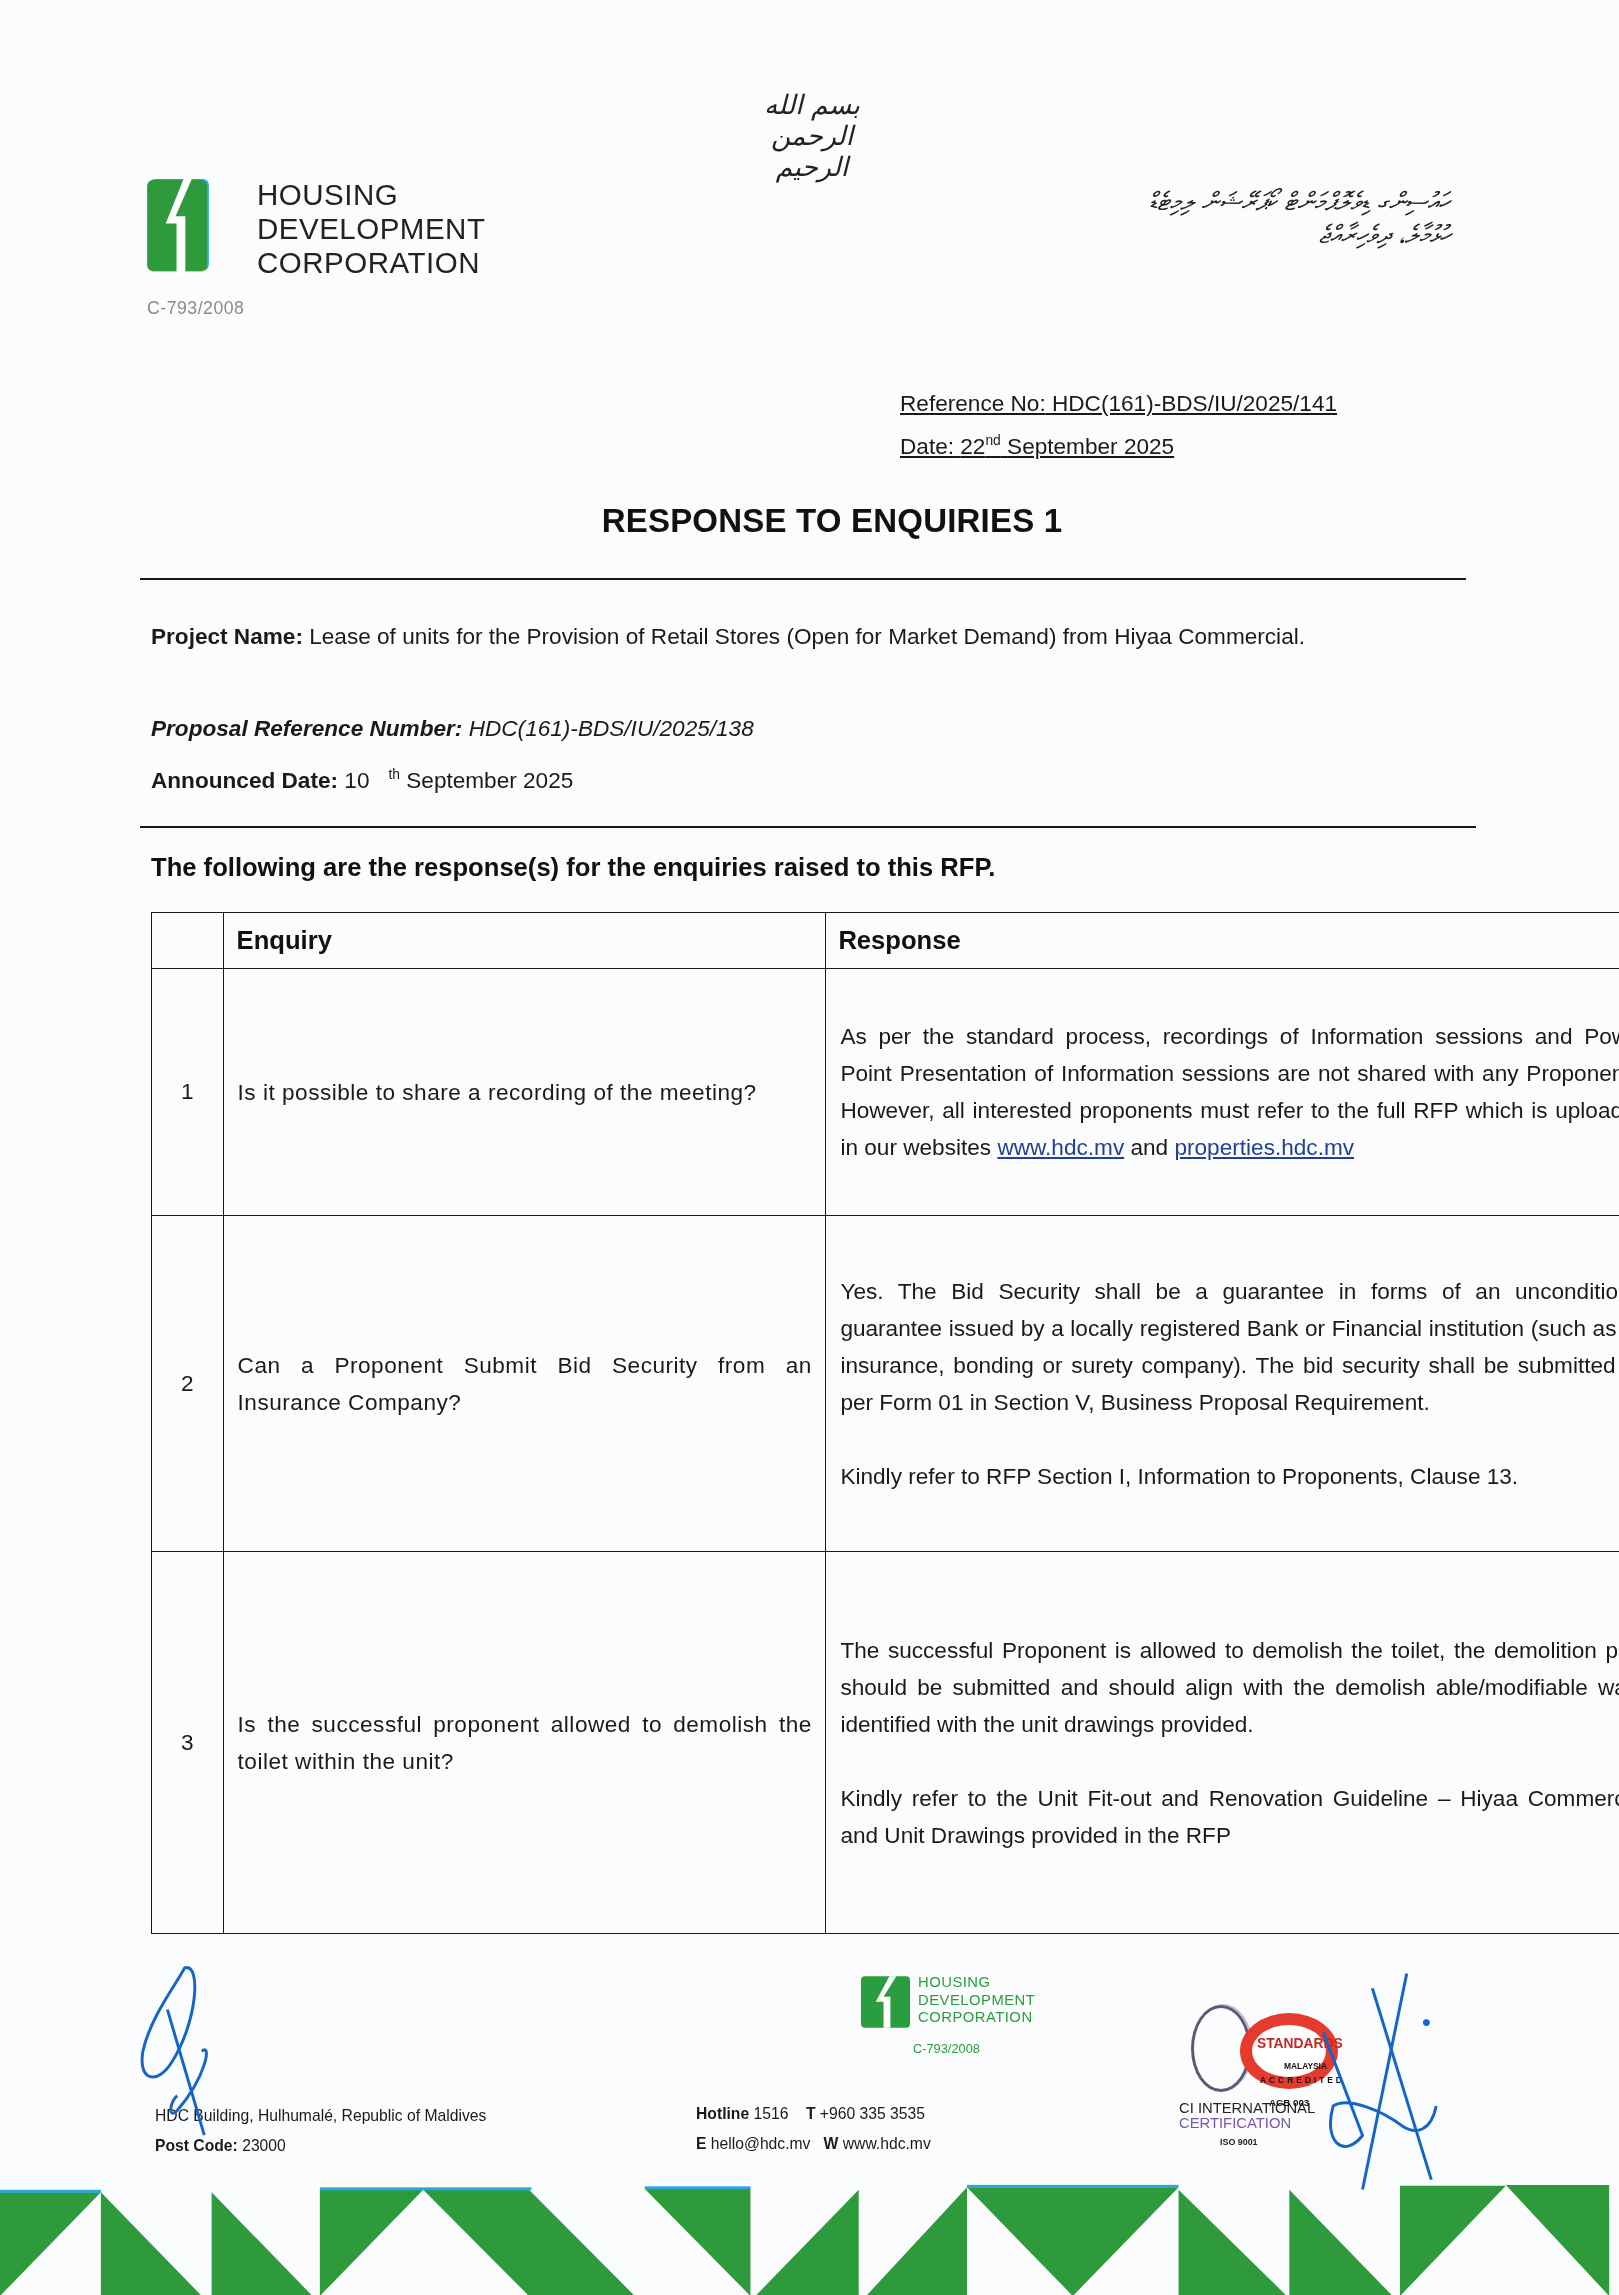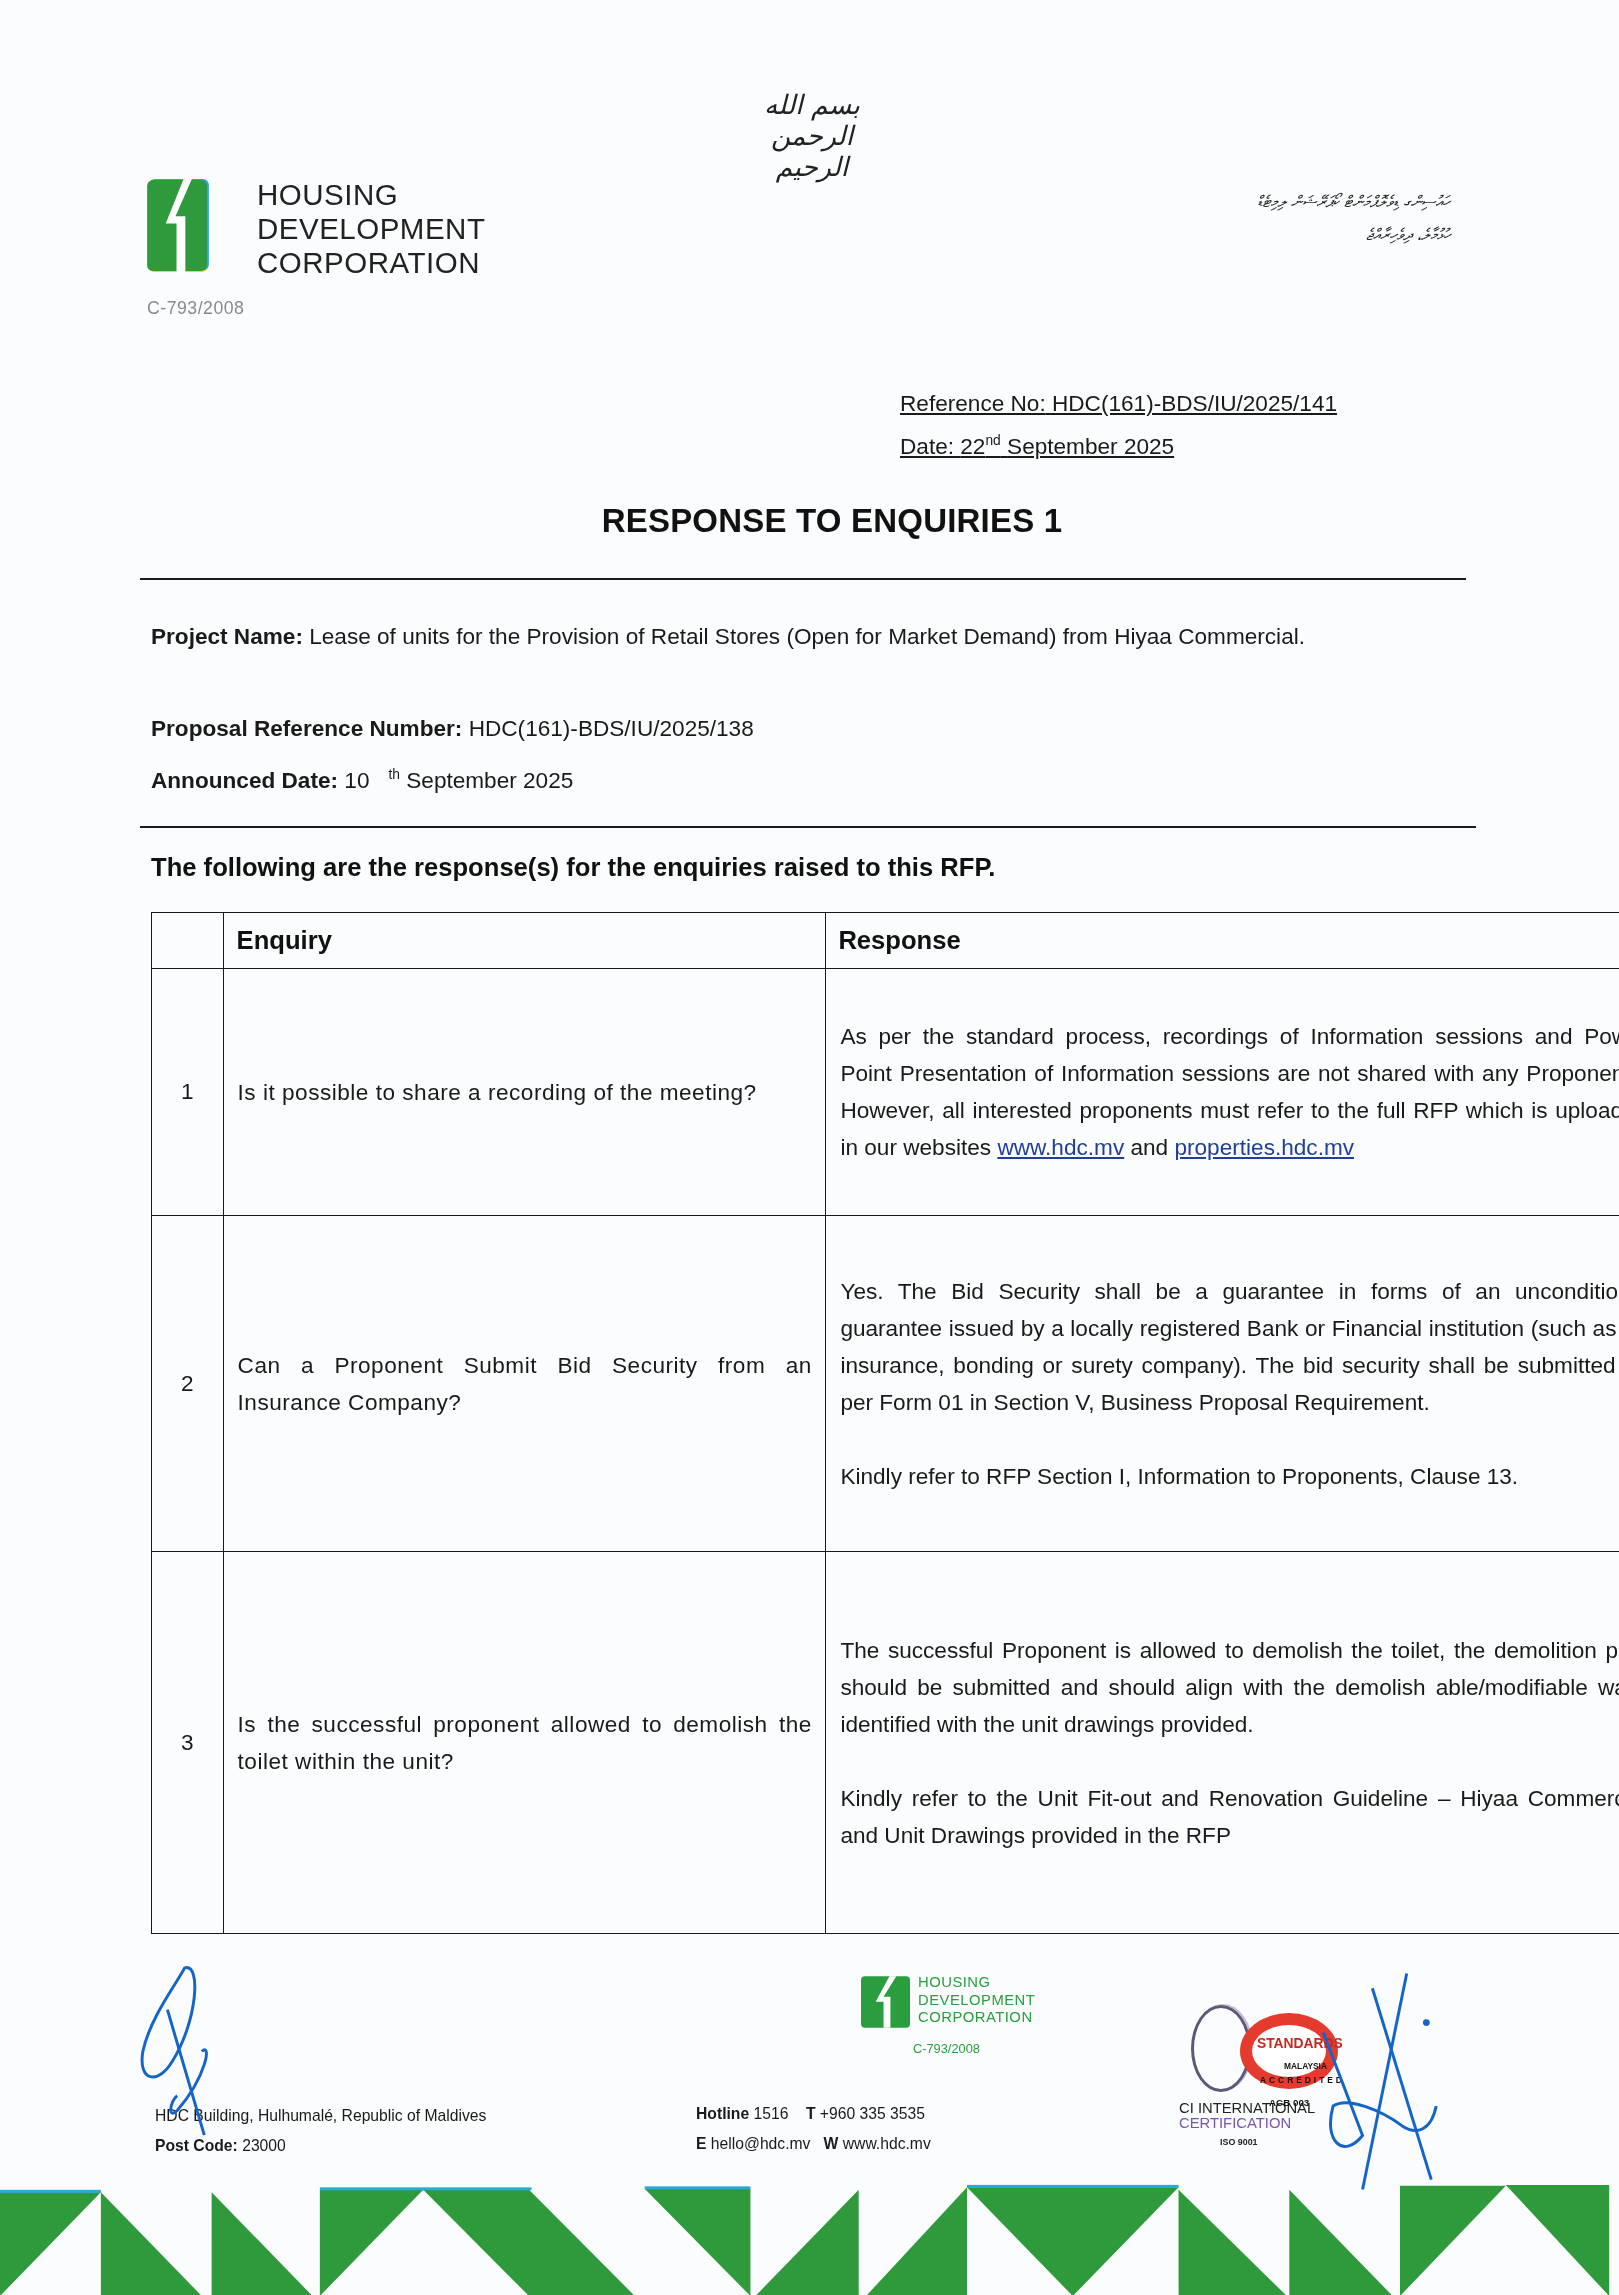--- a/index.html
+++ b/index.html
@@ -22,21 +22,21 @@
   .logo-mark { left: 146px; top: 177px; width: 64px; height: 98px; }
   .logo-text {
     left: 257px; top: 178px; font-size: 29.5px; line-height: 34px;
     letter-spacing: 0.5px; color: #222; font-weight: 400;
   }
   .reg-no { left: 147px; top: 298px; font-size: 17.7px; color: #8a8a8a; letter-spacing: 0.5px; }
 
   
   .dhivehi {
     right: 170px; top: 185px; text-align: right; direction: rtl;
-    font-size: 16px; line-height: 33px; color: #222;
+    font-size: 25px; line-height: 33px; color: #222;
     font-family: "DejaVu Sans", sans-serif; font-style: italic;
   }
 
   
   .refblock { left: 900px; top: 382px; font-size: 22.6px; line-height: 43px; color: #1a1a1a; text-decoration: underline; }
   .refblock sup { font-size: 13.8px; vertical-align: 8.9px; line-height: 0; }
 
   .title {
     left: 0; width: 1620px; top: 502px; text-align: center;
     font-size: 33px; font-weight: 700; color: #111; letter-spacing: 0.2px;
@@ -44,21 +44,21 @@
   .title span { position: relative; left: 22px; }
 
   .hr { height: 1.5px; background: #1a1a1a; }
   .hr1 { left: 140px; top: 578px; width: 1326px; }
   .hr2 { left: 140px; top: 826px; width: 1336px; }
 
   .meta { left: 151px; font-size: 22.6px; color: #1a1a1a; }
   .meta b { font-weight: 700; }
   .meta sup { font-size: 13.8px; vertical-align: 8.9px; line-height: 0; padding-left: 19px; }
   .meta-project { top: 615px; width: 1279px; line-height: 43px; }
-  .meta-proposal { top: 716px; }
+  .meta-proposal { top: 716px; font-style: italic; }
   .meta-announced { top: 768px; }
 
   .lead { left: 151px; top: 853px; font-size: 25.6px; font-weight: 700; color: #111; }
 
   
   .tbl {
     left: 151px; top: 912px; width: 1512px;
     border-collapse: collapse; table-layout: fixed;
   }
   .tbl td, .tbl th { border: 1.5px solid #1a1a1a; padding: 0; vertical-align: middle; }

